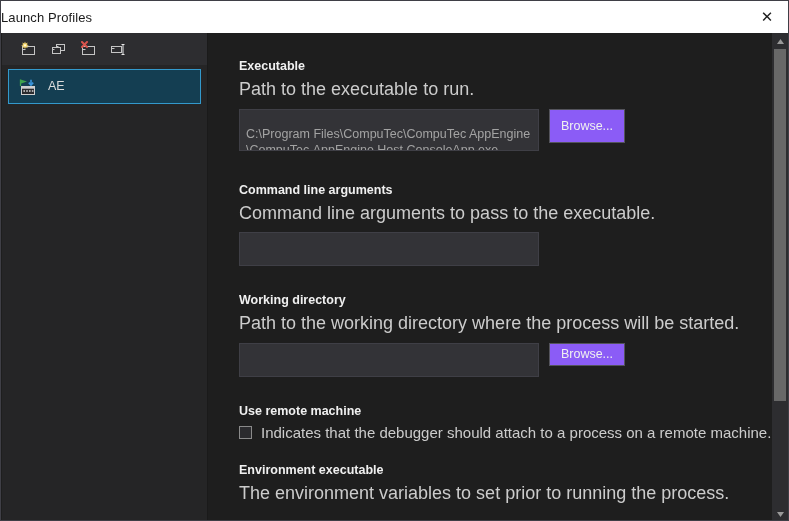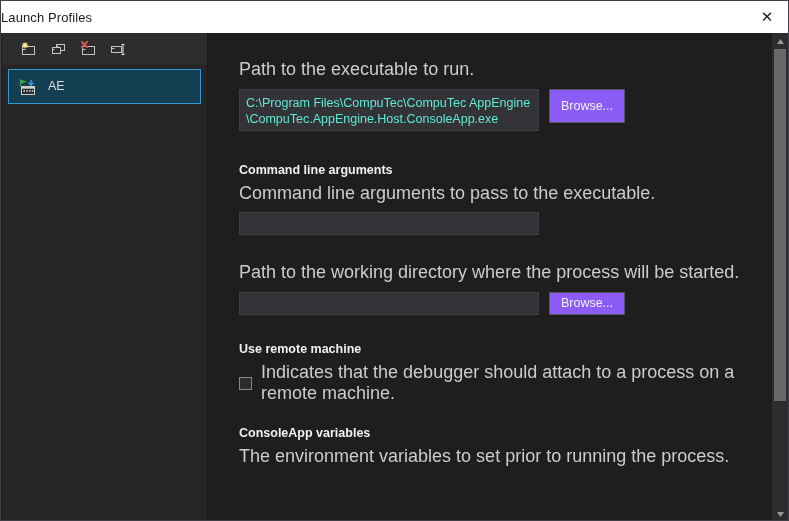--- a/index.html
+++ b/index.html
@@ -153,24 +153,24 @@
     line-height: 1.2;
   }
 
   .field-row {
     display: flex;
     align-items: flex-start;
   }
   .textbox {
     background: #333337;
     border: 1px solid #3f3f46;
-    color: #5eead4;
+    color: #a3a3a3;
     font-size: 12.5px;
     font-family: "Liberation Sans", sans-serif;
-    padding: 5px 6px;
+    padding: 16px 6px;
     box-sizing: border-box;
     line-height: 1.35;
     white-space: pre-line;
     overflow: hidden;
   }
   .tb-exec {
     width: 300px;
     height: 42px;
   }
   .tb-args {
@@ -211,21 +211,21 @@
     width: 13px;
     height: 13px;
     background: #2b2b2e;
     border: 1px solid #8a8a8a;
     box-sizing: border-box;
     margin-right: 9px;
     flex: 0 0 auto;
     cursor: default;
   }
   .check-label {
-    font-size: 18px;
+    font-size: 15px;
     color: #cccccc;
     line-height: 1.2;
   }
 
   .env-table { margin-top: 2px; }
   .env-header {
     display: flex;
     margin-bottom: 5px;
   }
   .env-col-name {
@@ -368,20 +368,21 @@
           <span class="profile-label">AE</span>
         </div>
       </div>
 
     </div>
 
     <div class="right-panel">
       <div class="content">
 
         <div class="section">
+          <div class="sec-title">Executable</div>
           <div class="sec-desc">Path to the executable to run.</div>
           <div class="field-row">
             <div class="textbox tb-exec">C:\Program Files\CompuTec\CompuTec AppEngine
 \CompuTec.AppEngine.Host.ConsoleApp.exe</div>
             <div class="browse-btn">Browse...</div>
           </div>
         </div>
 
         <div class="gap-lg"></div>
 
@@ -389,41 +390,42 @@
           <div class="sec-title">Command line arguments</div>
           <div class="sec-desc">Command line arguments to pass to the executable.</div>
           <div class="field-row">
             <div class="textbox tb-args"></div>
           </div>
         </div>
 
         <div class="gap-md"></div>
 
         <div class="section">
+          <div class="sec-title">Working directory</div>
           <div class="sec-desc">Path to the working directory where the process will be started.</div>
           <div class="field-row">
             <div class="textbox tb-workdir"></div>
             <div class="browse-btn small">Browse...</div>
           </div>
         </div>
 
         <div class="gap-md"></div>
 
         <div class="section">
           <div class="sec-title">Use remote machine</div>
           <div class="check-row">
             <div class="checkbox"></div>
             <div class="check-label">Indicates that the debugger should attach to a process on a remote machine.</div>
           </div>
         </div>
 
         <div class="gap-sm"></div>
 
         <div class="section">
-          <div class="sec-title">ConsoleApp variables</div>
+          <div class="sec-title">Environment executable</div>
           <div class="sec-desc">The environment variables to set prior to running the process.</div>
         </div>
 
       </div>
 
       <div class="scrollbar">
         <div class="sb-arrow">
           <svg width="9" height="7" viewBox="0 0 9 7">
             <path d="M4.5 1 L8 6 L1 6 Z" fill="#999999"></path>
           </svg>

